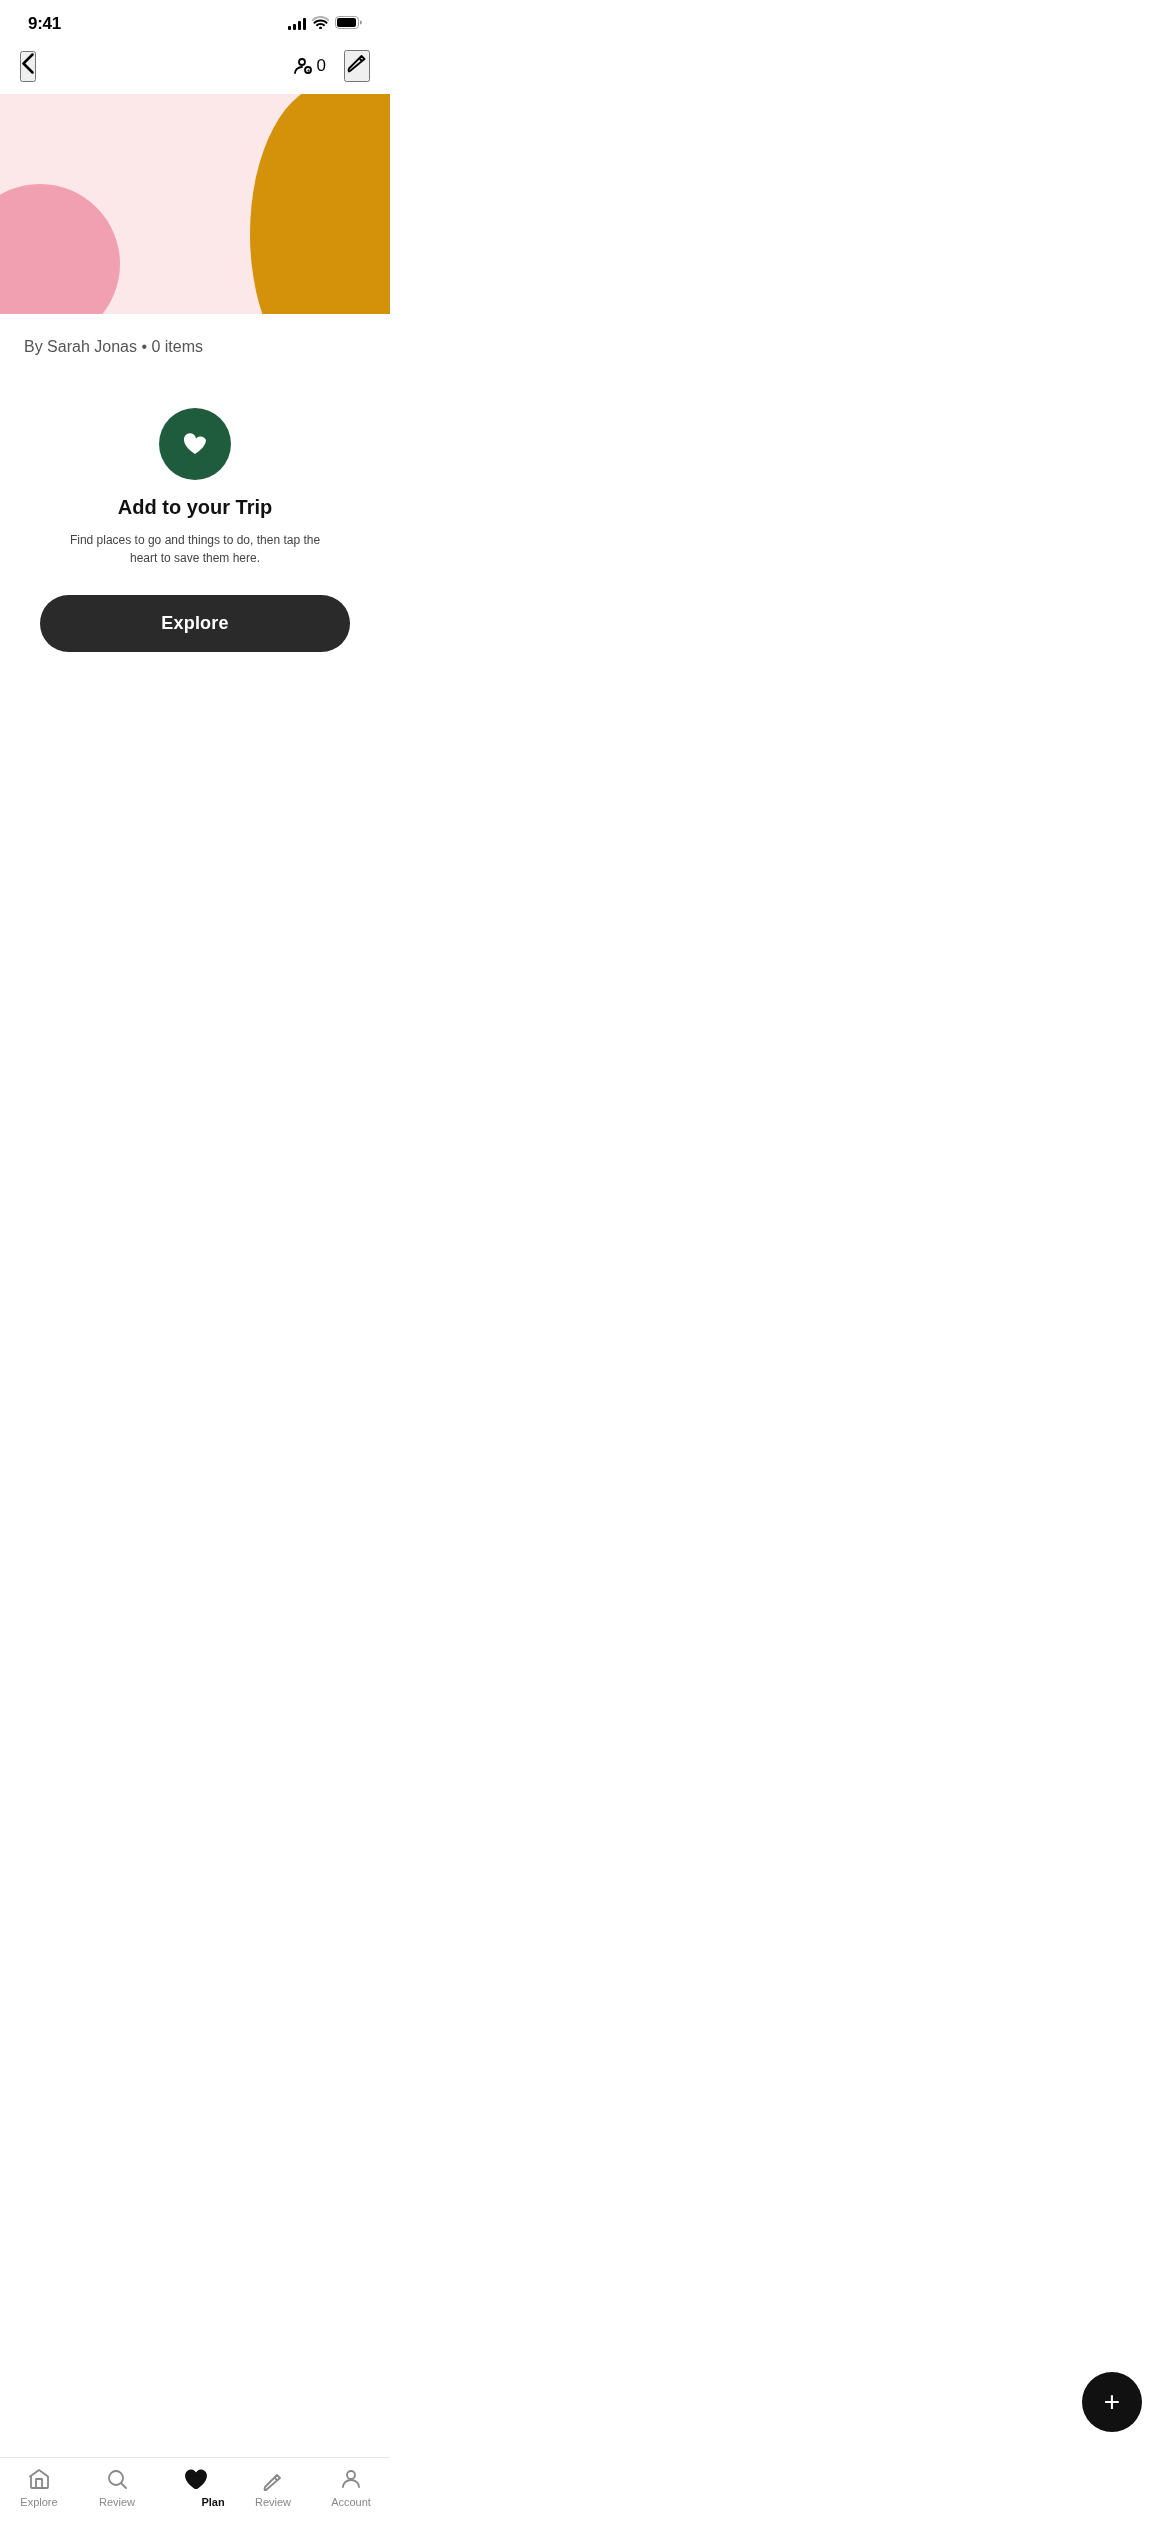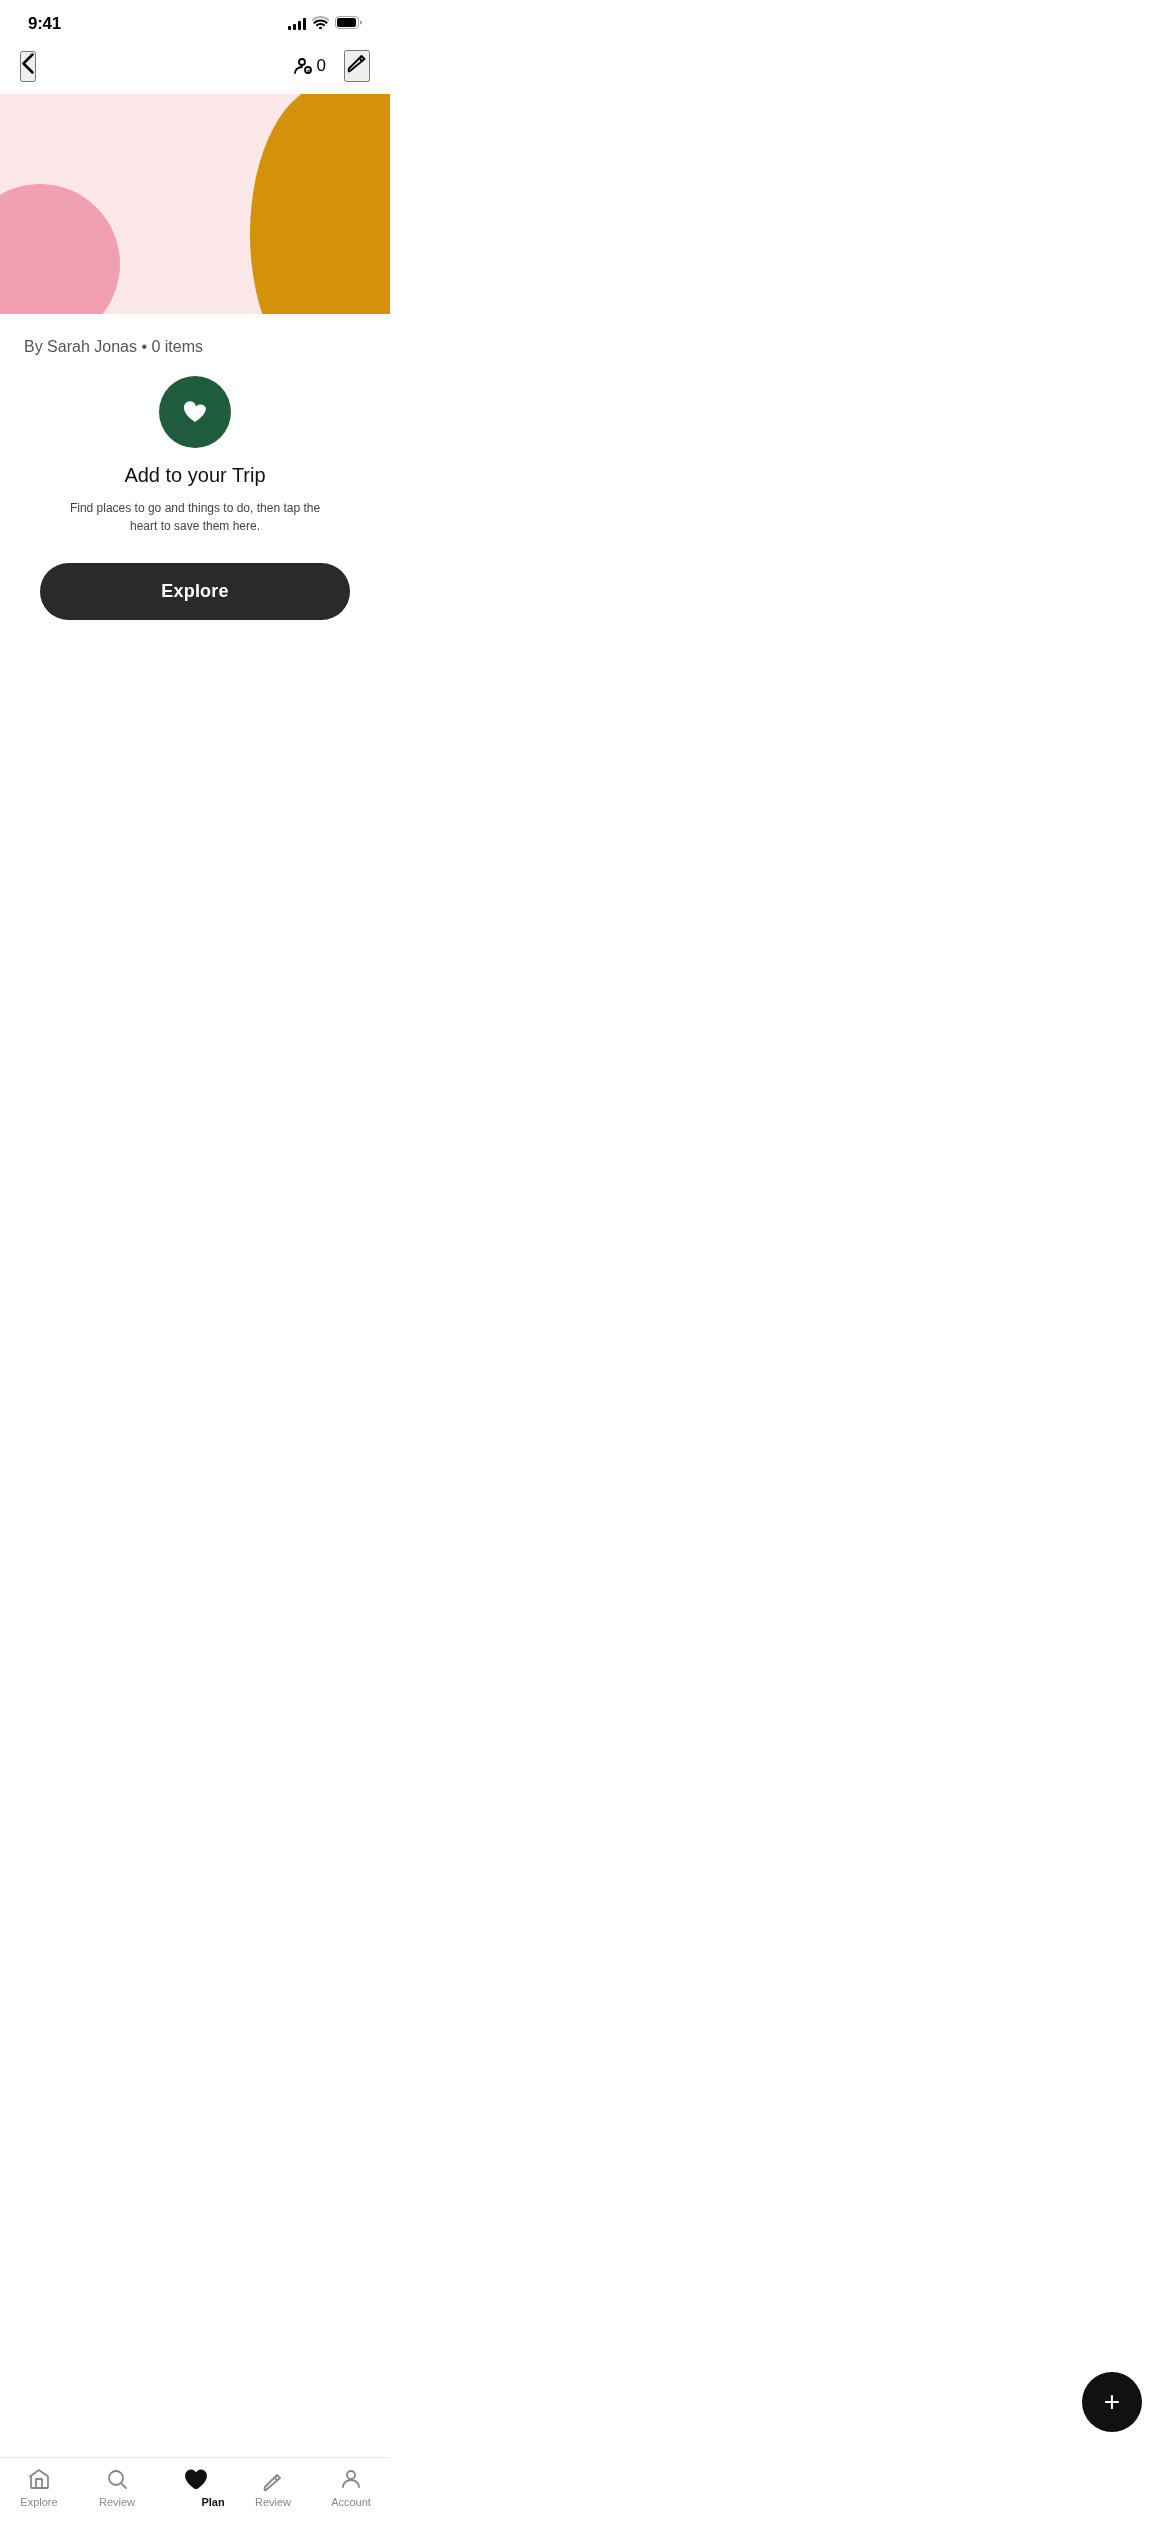--- a/index.html
+++ b/index.html
@@ -109,21 +109,21 @@
     .trip-title {
       font-size: 36px;
       font-weight: 800;
       color: #111;
       line-height: 1.1;
       margin-bottom: 6px;
     }
     .trip-meta {
       font-size: 16px;
       color: #555;
-      margin-bottom: 20px;
+      margin-bottom: 52px;
     }
 
     
     .empty-state {
       display: flex;
       flex-direction: column;
       align-items: center;
       text-align: center;
       padding: 0 16px;
     }
@@ -136,21 +136,21 @@
       align-items: center;
       justify-content: center;
       margin-bottom: 16px;
     }
     .heart-circle svg {
       width: 34px;
       height: 34px;
     }
     .empty-title {
       font-size: 20px;
-      font-weight: 400;
+      font-weight: 700;
       color: #111;
       margin-bottom: 12px;
       text-align: center;
     }
     .empty-desc {
       font-size: 12px;
       color: #444;
       line-height: 1.5;
       margin-bottom: 28px;
       max-width: 280px;

